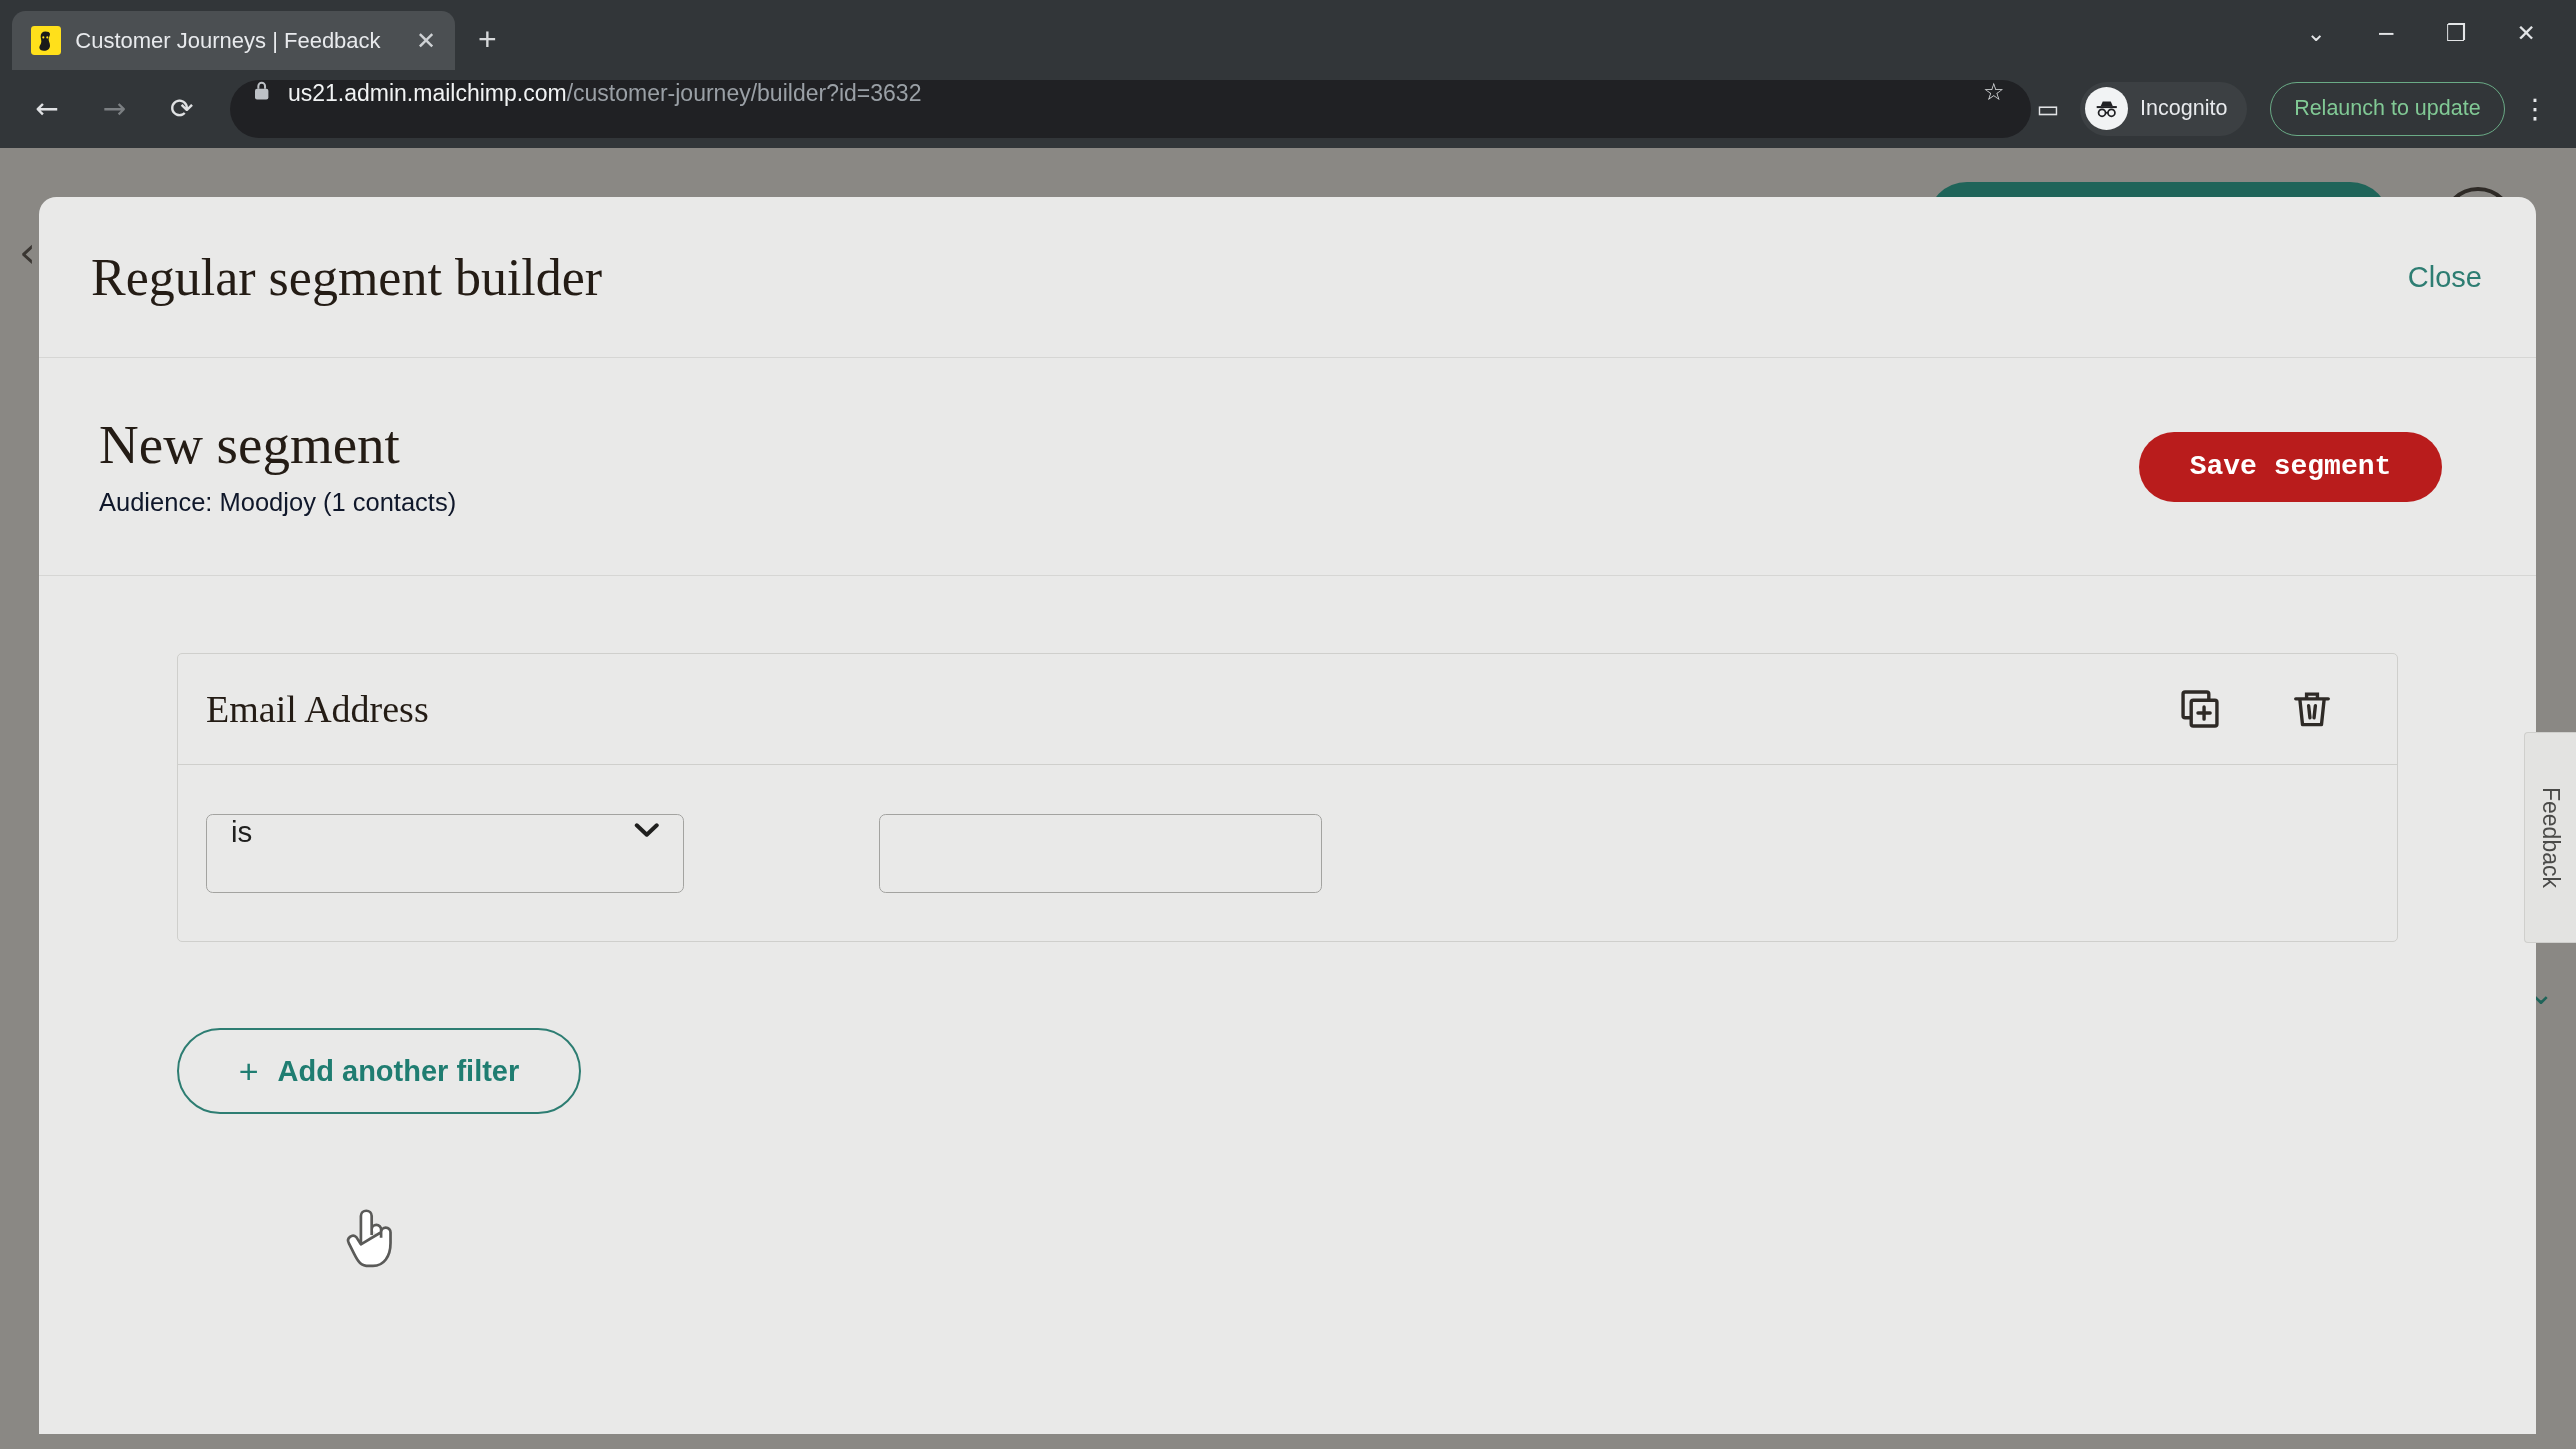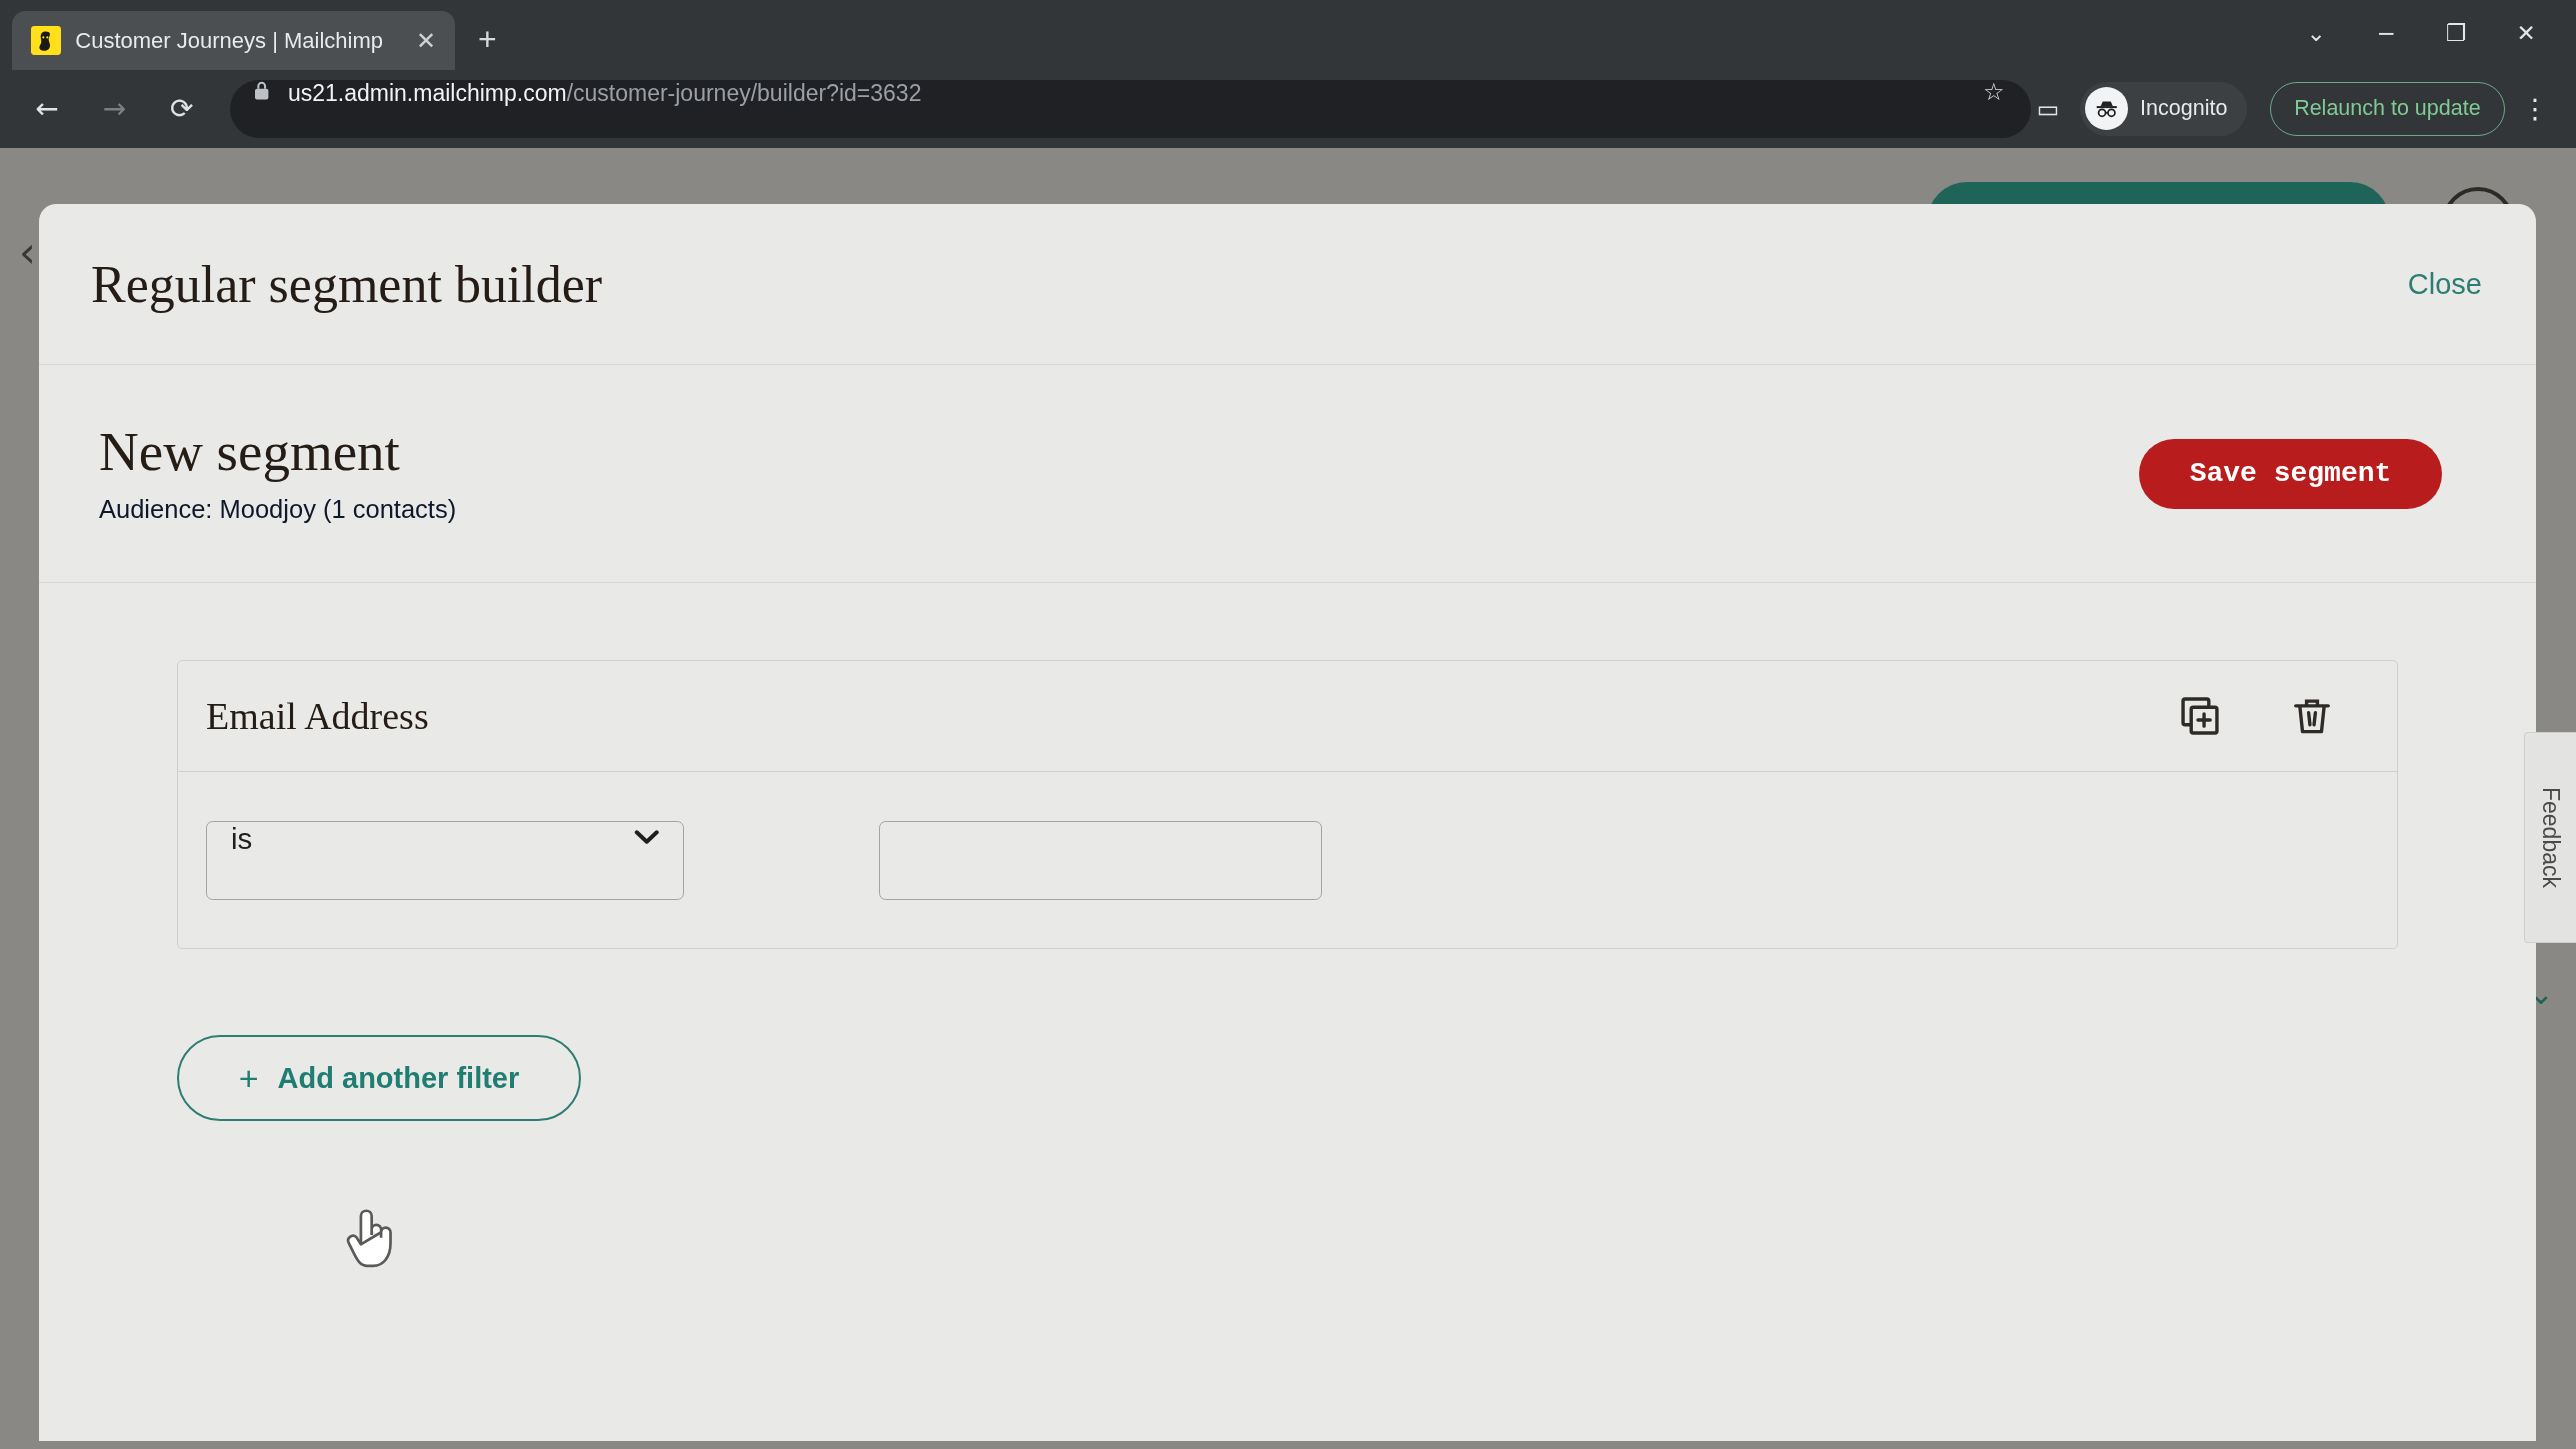--- a/index.html
+++ b/index.html
@@ -222,21 +222,21 @@
   .feedback-tab span {
     transform: rotate(90deg);
     white-space: nowrap;
     font-size: 23px;
     color: #4a4a48;
   }
 
   
   .modal {
     position: absolute;
-    left: 39px; top: 56px;
+    left: 39px; top: 49px;
     width: 2497px; height: 1237px;
     background: #e9e9e8;
     border-radius: 17.4px 17.4px 0 0;
     overflow: hidden;
     z-index: 30;
   }
   .modal-header {
     height: 161px;
     display: flex; align-items: center;
     padding: 0 54px 0 52px;
@@ -375,21 +375,21 @@
 
   <div class="tabstrip">
     <div class="tab">
       <div class="favicon">
         <svg width="20" height="21.5" viewBox="0 0 30 32" aria-hidden="true">
           <path d="M14 2c-4 0-7 3-7 7 0 3 1 5 1 8 0 4-3 6-3 9 0 3 3 5 7 5 5 0 9-3 9-8 0-4-2-6-2-9 0-4 2-5 2-8 0-3-3-4-7-4z" fill="#1a1a1a"></path>
           <circle cx="11" cy="11" r="1.6" fill="#ffe01b"></circle>
           <circle cx="17" cy="11" r="1.6" fill="#ffe01b"></circle>
         </svg>
       </div>
-      <div class="tab-title">Customer Journeys | Mailchimp</div>
+      <div class="tab-title">Customer Journeys | Feedback</div>
       <div class="tab-close">✕</div>
     </div>
     <div class="newtab">+</div>
 
     <div class="win-controls">
       <div class="win-btn">⌄</div>
       <div class="win-btn">−</div>
       <div class="win-btn">❐</div>
       <div class="win-btn">✕</div>
     </div>

